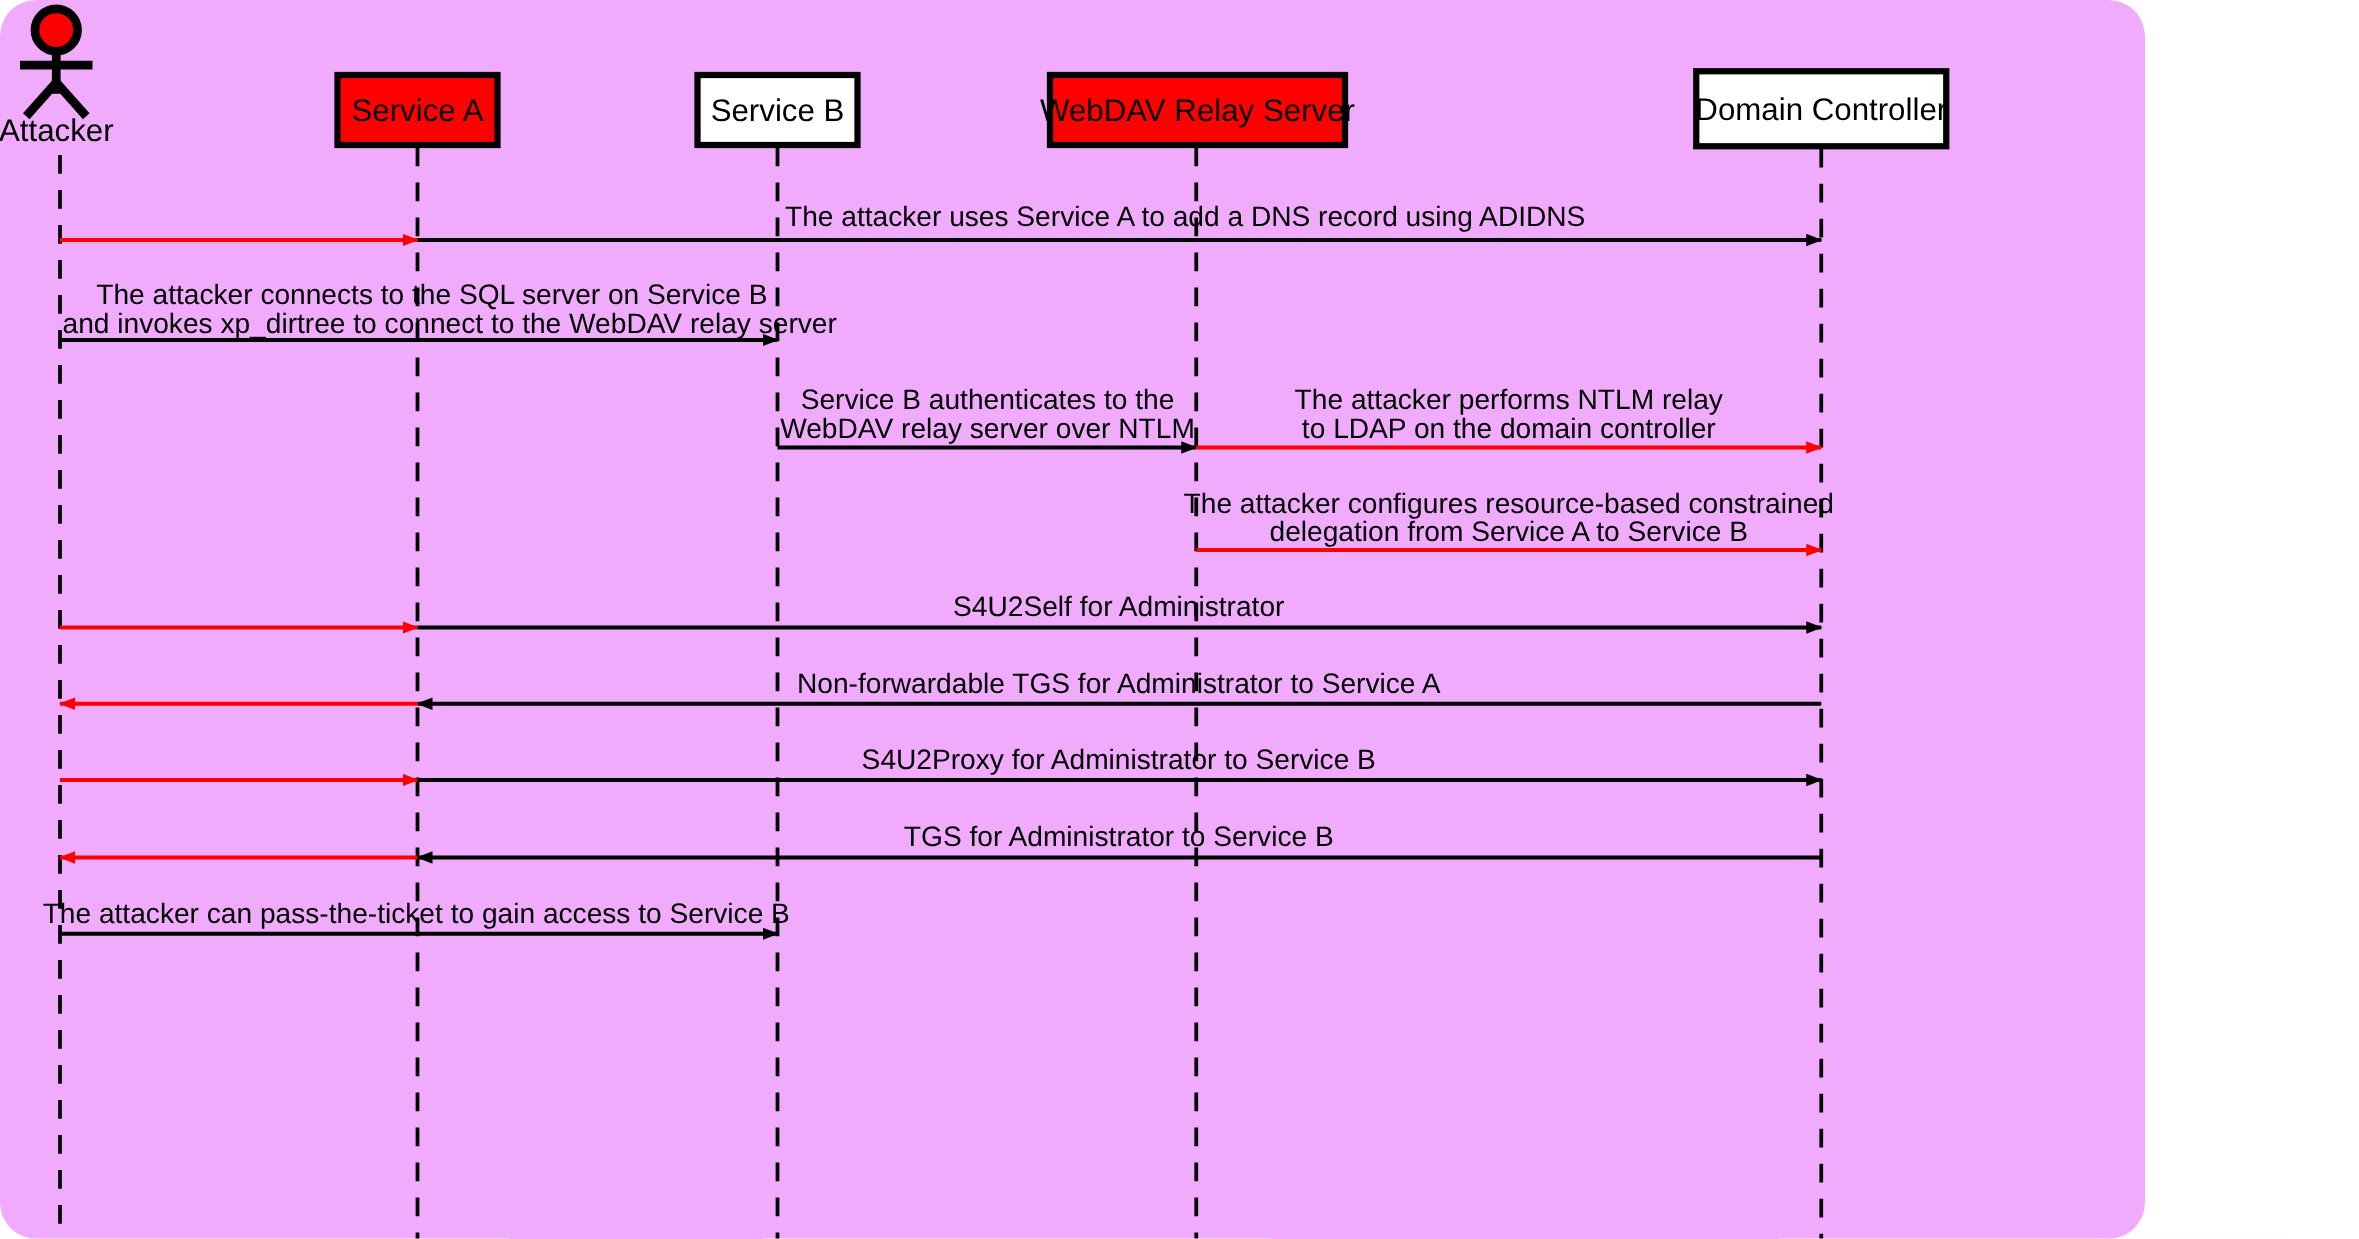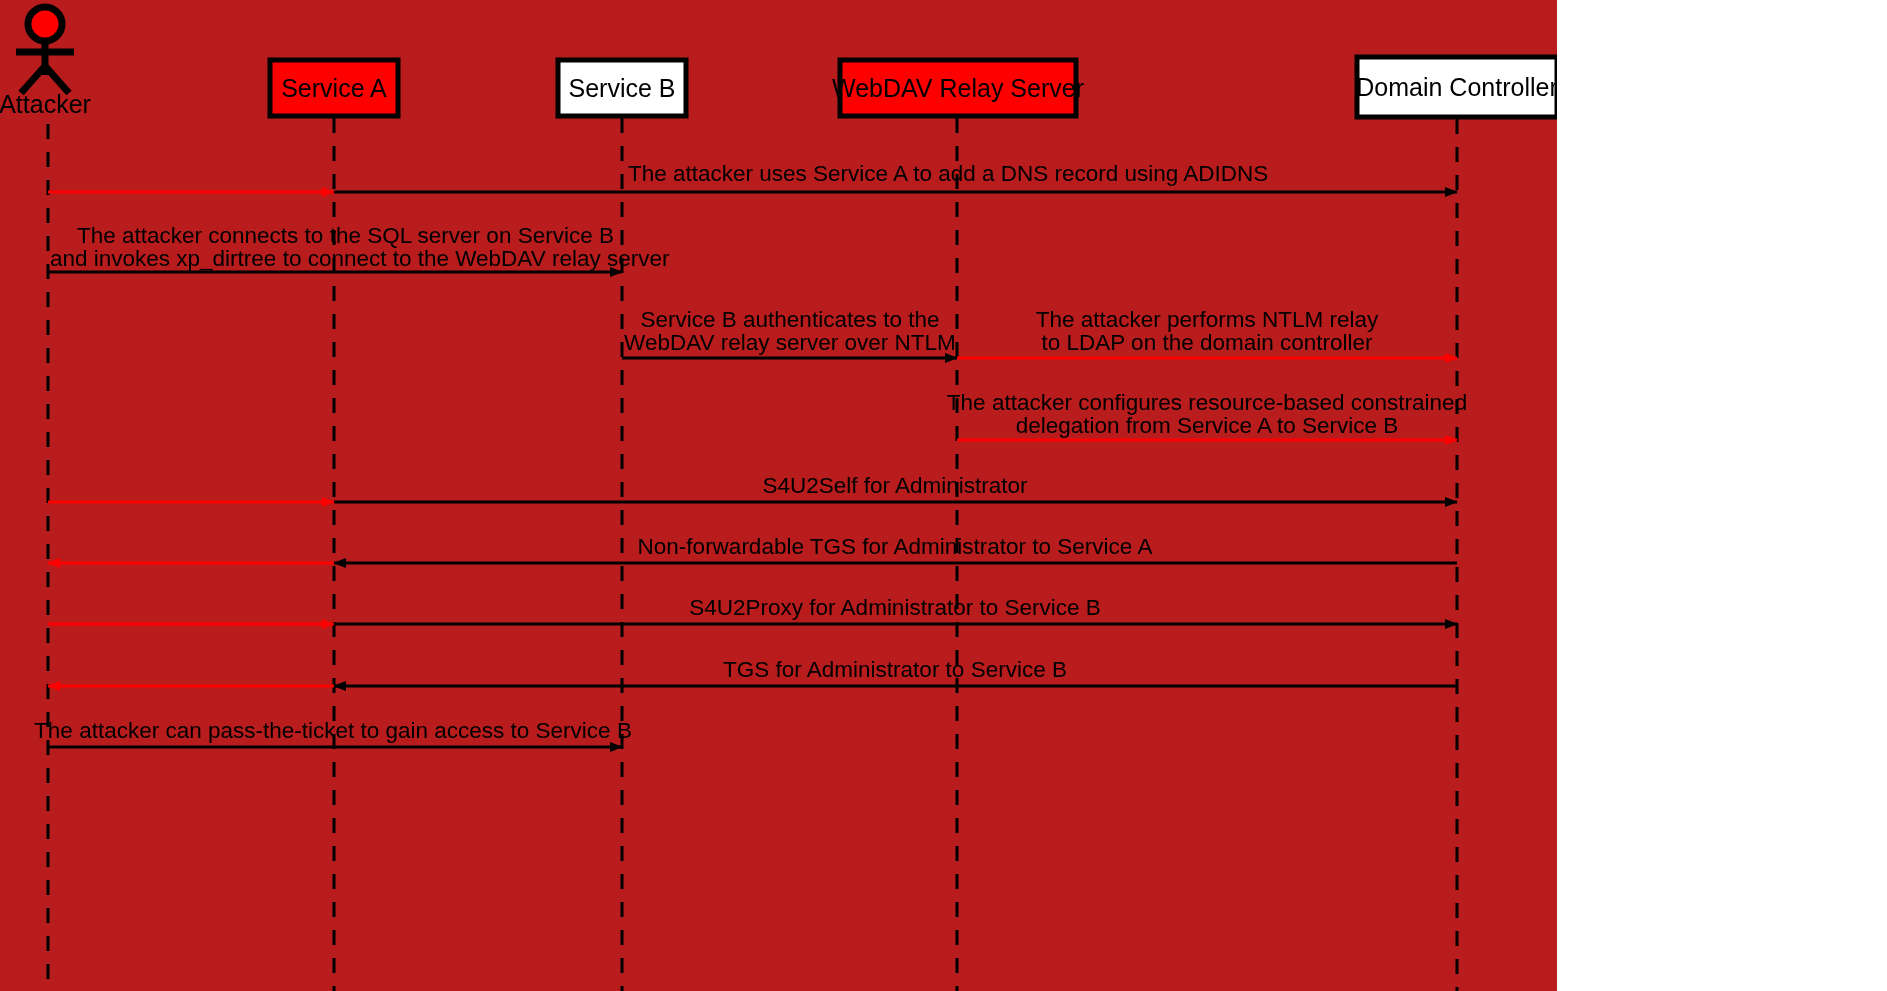--- a/index.html
+++ b/index.html
@@ -7,24 +7,25 @@
     margin: 0;
     padding: 0;
     background: #ffffff;
   }
   body {
     font-family: "Liberation Sans", sans-serif;
     color: #000000;
   }
   #diagram-root {
     position: relative;
-    width: 1557px;
+    width: 1716px;
     height: 991px;
-    background: #b91c1c;
+    background: #f0abfc;
     overflow: hidden;
+    border-radius: 29px;
   }
   svg#seq-svg {
     position: absolute;
     top: 0;
     left: 0;
     width: 1887px;
     height: 991px;
     display: block;
   }
   .lifeline-box {

